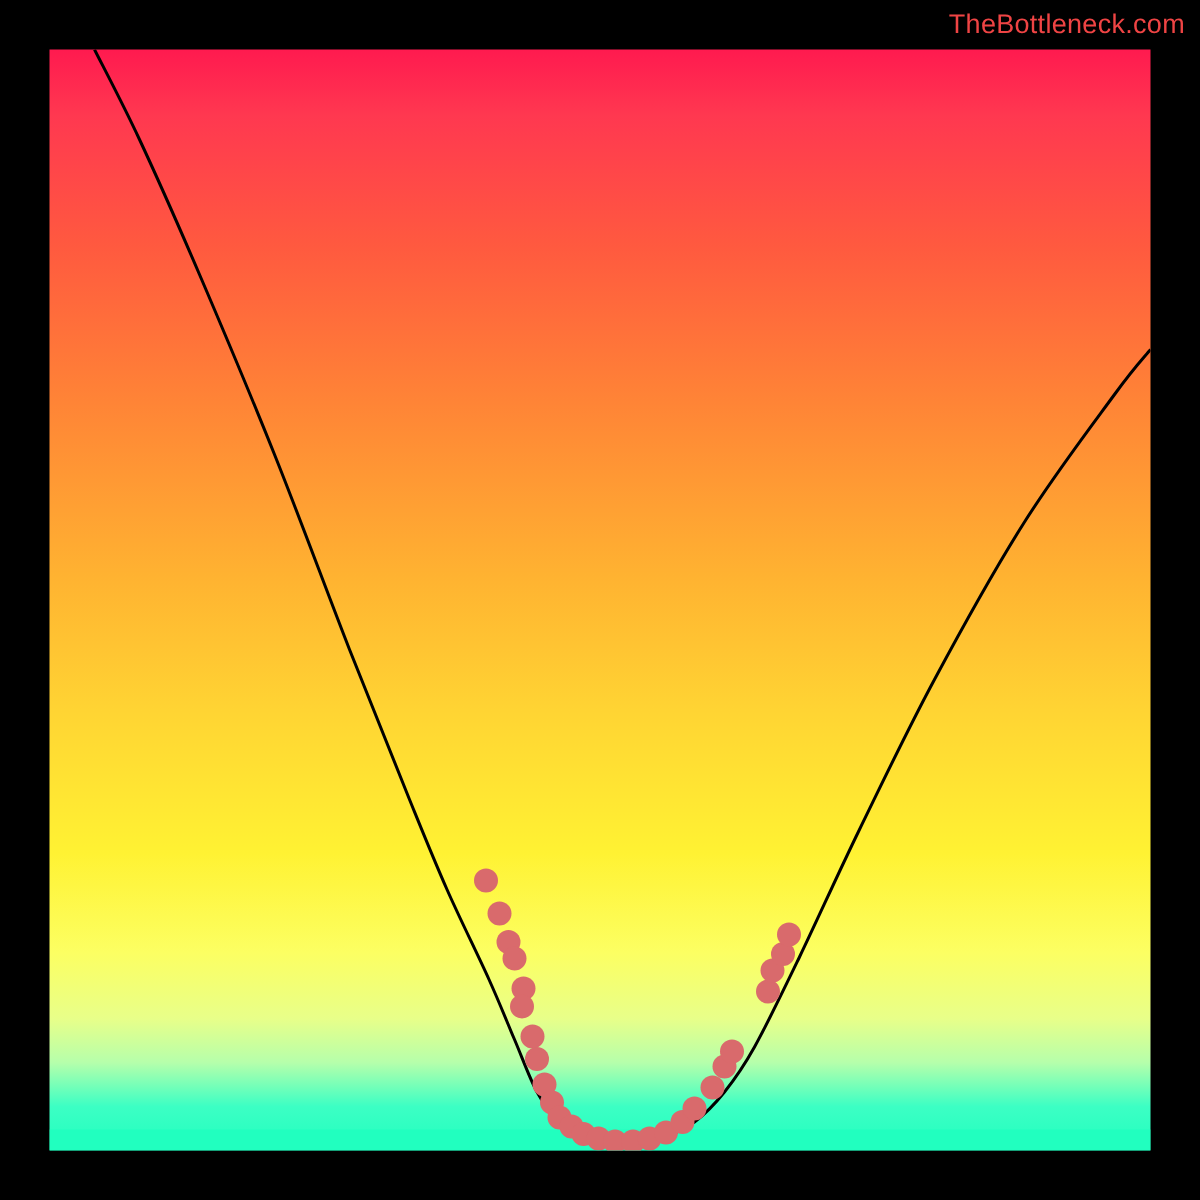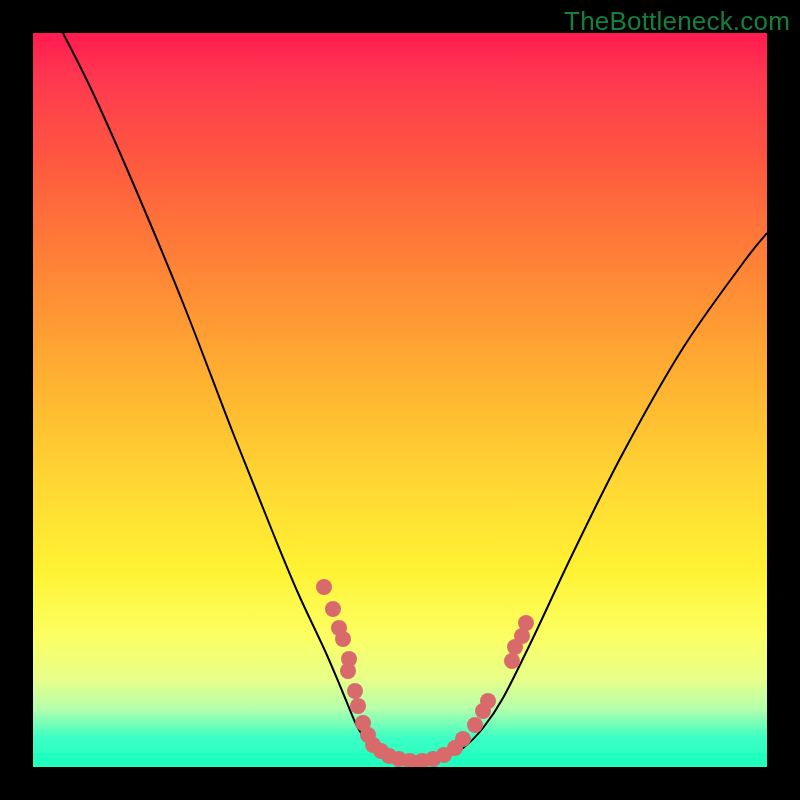--- a/index.html
+++ b/index.html
@@ -36,22 +36,22 @@
       #b6ffab 92%,
       #3cffc4 96%,
       #21ffbf 100%
     );
     overflow: hidden;
   }
   .watermark {
     position: absolute;
     top: 6px;
     right: 10px;
-    color: #15803d;
-    font-size: 26px;
+    color: #ef4444;
+    font-size: 18px;
     font-weight: 400;
     letter-spacing: 0.2px;
   }
   svg.curve, svg.points {
     position: absolute;
     left: 0; top: 0;
     width: 734px; height: 734px;
     overflow: visible;
   }
   .green-band {

